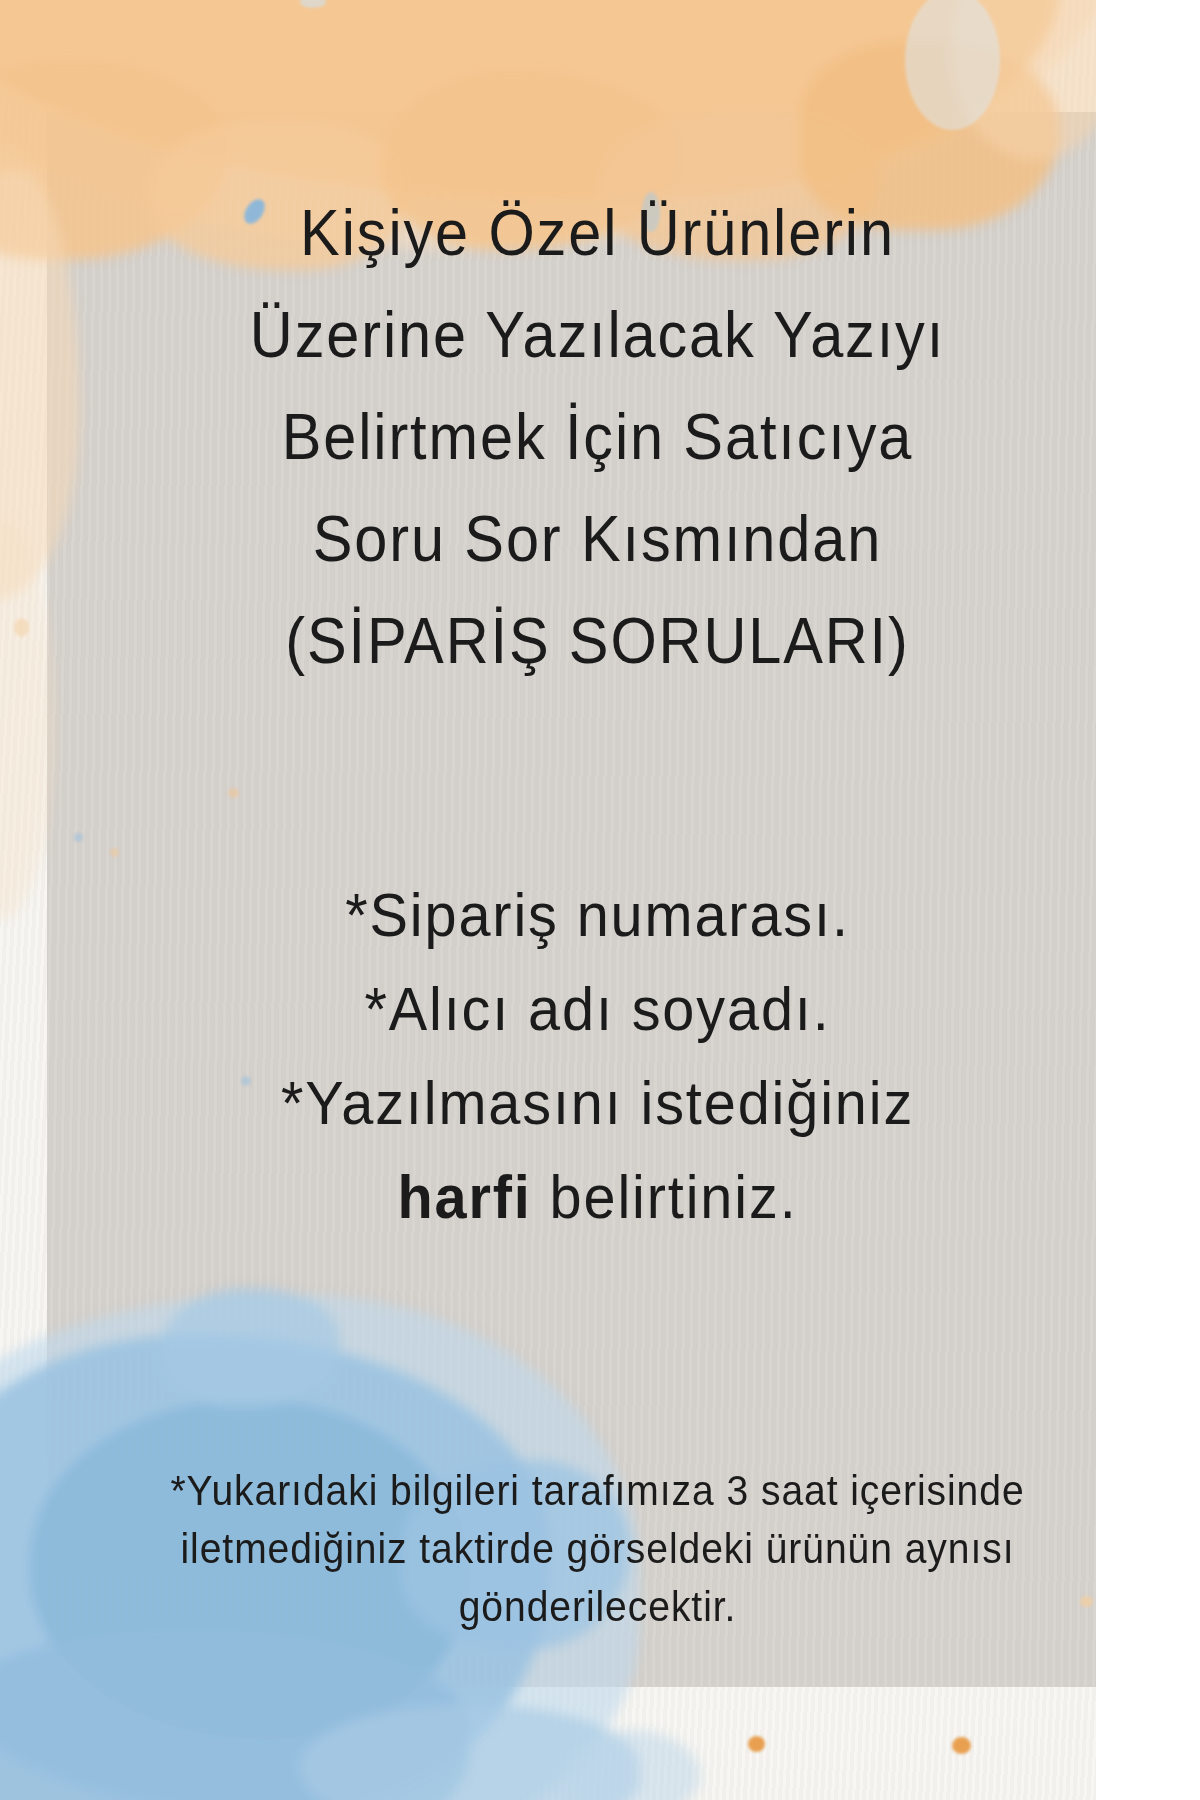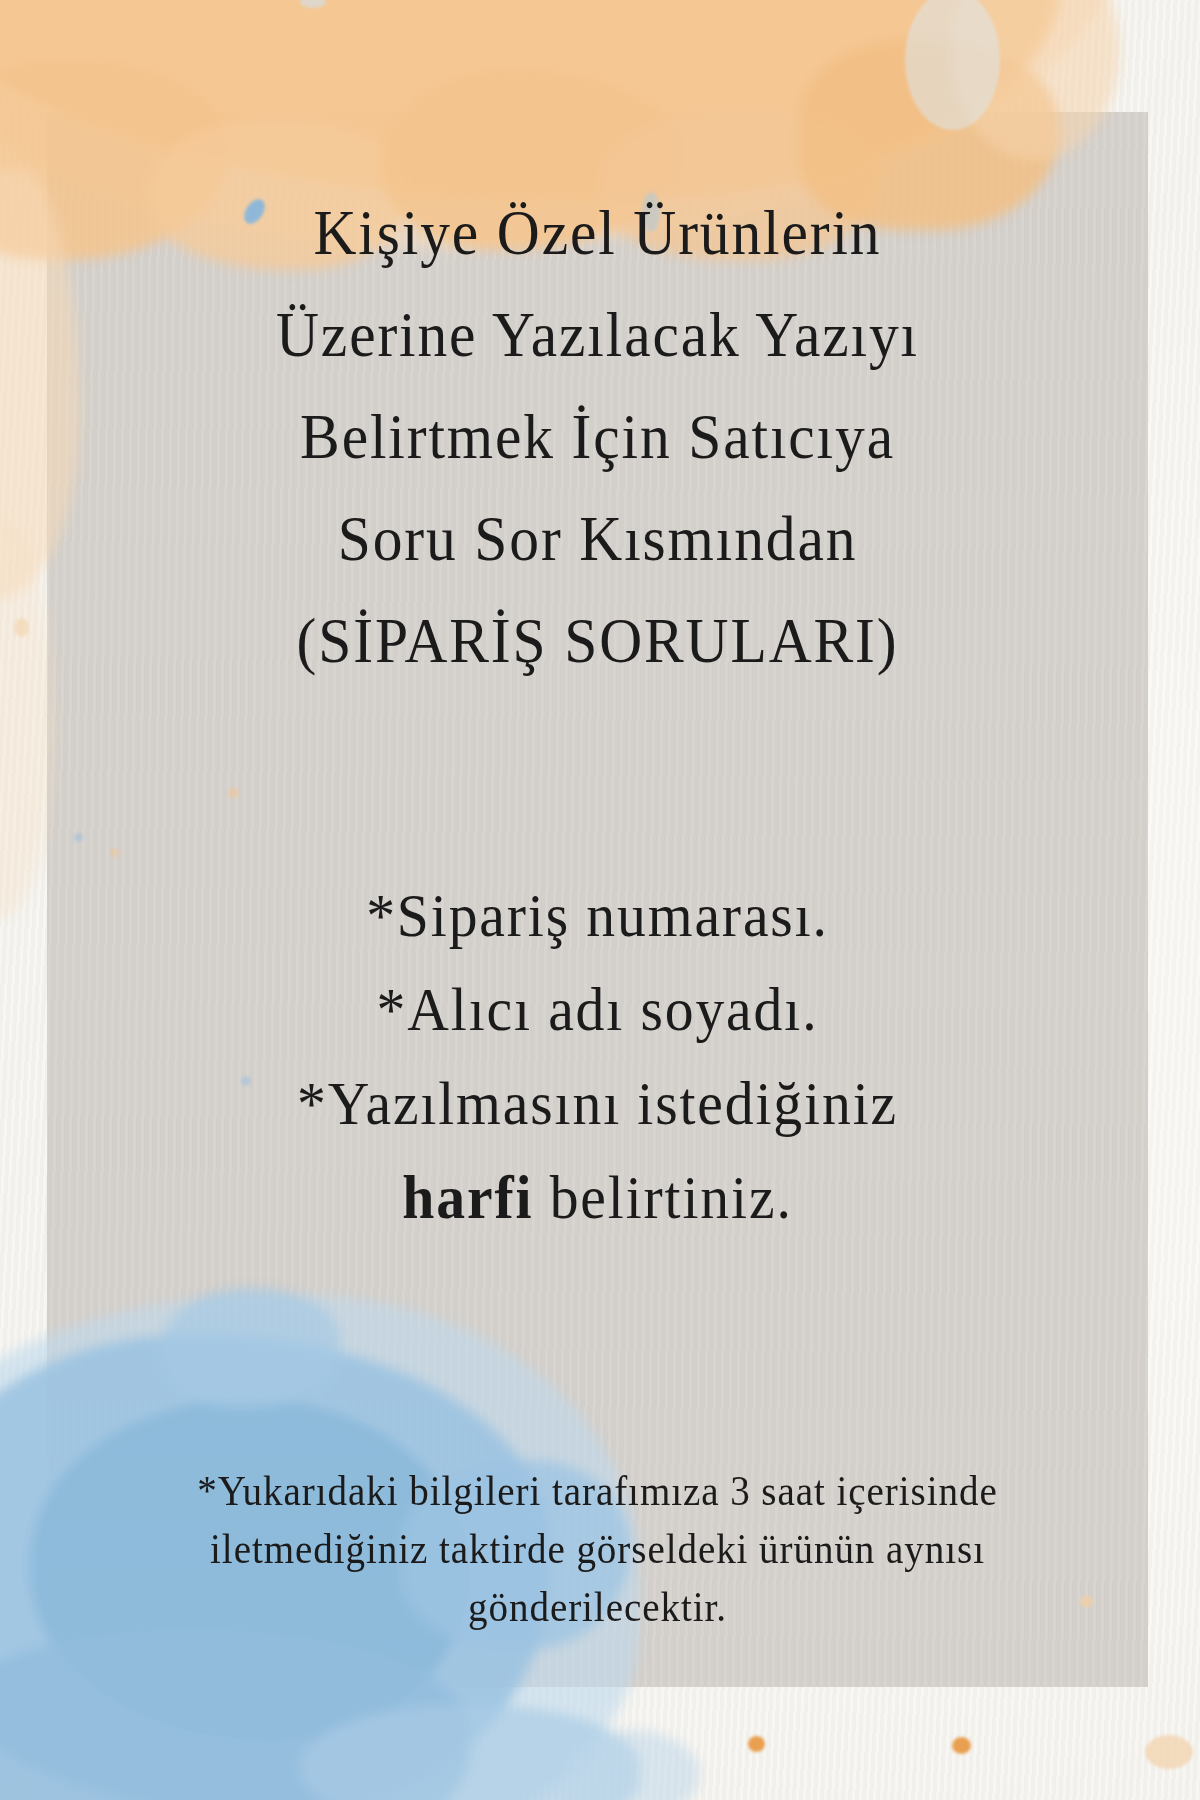--- a/index.html
+++ b/index.html
@@ -1,22 +1,22 @@
 <!DOCTYPE html>
 <html><head>
 <meta charset="utf-8">
 <style>
   html,body{margin:0;padding:0;}
   .page{
-    position:relative; width:1200px; height:1800px; overflow:hidden;
+    position:relative; width:1096px; height:1800px; overflow:hidden;
     background:
       repeating-linear-gradient(93deg, rgba(255,255,255,.20) 0 3px, rgba(120,115,105,.03) 3px 7px),
       radial-gradient(ellipse at 75% 55%, #fbfaf7 0%, rgba(251,250,247,0) 60%),
       #f5f4f0;
-    font-family:Liberation Serif, serif;
+    font-family:Liberation Sans, sans-serif;
     color:#1b1b1b;
   }
   
   .card{
     position:absolute; left:47px; top:112px; width:1101px; height:1575px;
     background:
       repeating-linear-gradient(91deg, rgba(255,255,255,.06) 0 3px, rgba(80,75,70,.025) 3px 8px),
       #d6d2cd;
     z-index:1;
   }

